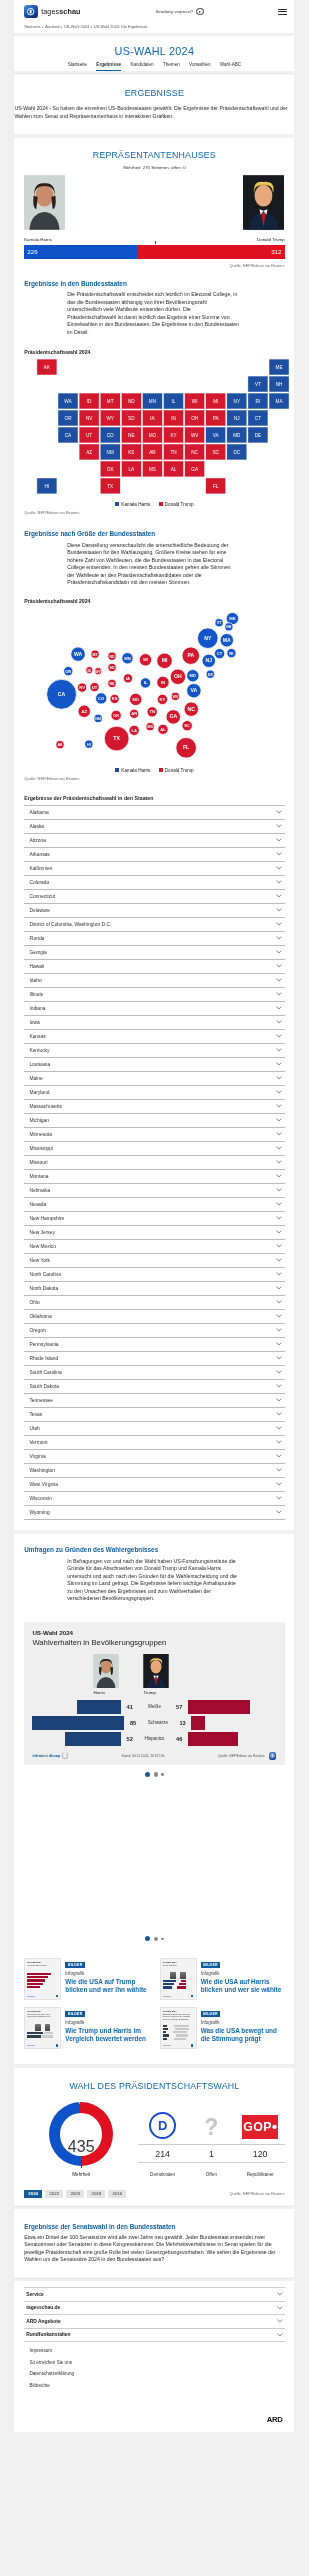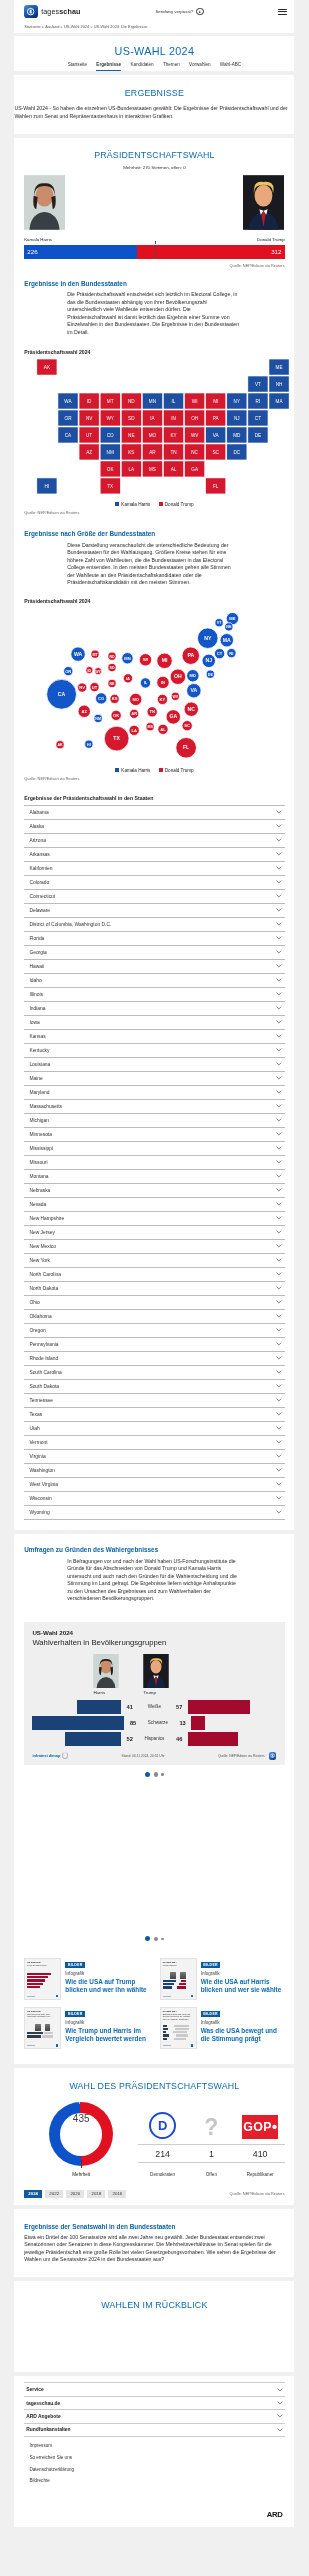--- a/index.html
+++ b/index.html
@@ -103,21 +103,21 @@
   .teaser-txt{padding-top:1px;}
   .badge{display:inline-block;background:#0c5a9e;color:#fff;font-size:3.6px;font-weight:700;padding:1px 2.6px;letter-spacing:0.2px;}
   .kicker{font-size:4.6px;color:#444;margin:2.6px 0 2.1px;}
   .teaser-title{font-size:6.4px;line-height:8px;color:#0e6ab0;font-weight:600;}
 
   
   .house-card{padding:13.4px 9.8px 7.2px;}
   .house-flex{display:flex;margin-top:11.3px;}
   .donut-block{width:114px;display:flex;flex-direction:column;align-items:center;}
   .donut{position:relative;width:64px;height:64px;border-radius:50%;}
-  .donut .hole{position:absolute;inset:10.8px;background:#fff;border-radius:50%;display:flex;align-items:flex-start;justify-content:center;font-size:10px;color:#3c3c3c;}
+  .donut .hole{position:absolute;inset:10.8px;background:#fff;border-radius:50%;display:flex;align-items:flex-end;justify-content:center;font-size:16px;color:#3c3c3c;}
   .donut .marker{position:absolute;left:50%;bottom:-1.5px;height:8.2px;border-left:1px dashed #333;}
   .donut-label{font-size:4.6px;color:#222;margin-top:5.2px;}
   .party-table{flex:1;display:grid;grid-template-columns:1fr 1fr 1fr;align-items:end;}
   .p-logo{display:flex;align-items:flex-end;justify-content:center;height:32px;}
   .d-circ{width:23px;height:23px;border:2.6px solid #1b4bd0;border-radius:50%;display:flex;align-items:center;justify-content:center;font-size:13px;font-weight:800;color:#1b4bd0;}
   .q-mark{font-size:23px;font-weight:800;color:#c6c6c6;line-height:23px;}
   .gop-box{width:36px;height:24px;background:#e31f2b;color:#fff;display:flex;align-items:center;justify-content:center;font-size:12.4px;font-weight:800;letter-spacing:0.3px;}
   .gop-box small{font-size:4.1px;margin-left:0.5px;}
   .p-num{border-top:0.5px solid #ccc;border-bottom:0.5px solid #ccc;text-align:center;font-size:8.8px;color:#2b2b2b;padding:3.6px 0;margin-top:1px;}
   .p-lbl{text-align:center;font-size:4.6px;color:#333;padding-top:3.6px;}
@@ -182,21 +182,21 @@
           <span class="tab">Wahl-ABC</span>
         </div>
     </div>
 
     <div class="card intro-card">
       <h2 class="sec-title">ERGEBNISSE</h2>
       <p class="body-text indent">US-Wahl 2024 - So haben die einzelnen US-Bundesstaaten gewählt: Die Ergebnisse der Präsidentschaftswahl und der Wahlen zum Senat und Repräsentantenhaus in interaktiven Grafiken.</p>
     </div>
 
     <div class="card pres-card">
-      <h2 class="sec-title">PRÄSIDENTSCHAFTSWAHL</h2>
+      <h2 class="sec-title">REPRÄSENTANTENHAUSES</h2>
       <div class="maj-note">Mehrheit: 270 Stimmen, offen: 0</div>
 
       <div class="cand-row">
         <span class="portrait harris">
             <svg width="41" height="59" viewBox="0 0 60 80" style="display:block">
               <rect width="60" height="80" fill="#cdd6d2"></rect>
               <path d="M8,80 Q10,56 30,54 Q50,56 52,80 Z" fill="#3a3f46"></path>
               <ellipse cx="30" cy="30" rx="13" ry="16" fill="#c98d6b"></ellipse>
               <path d="M15,34 Q13,10 30,12 Q47,10 45,34 Q46,16 30,16 Q14,16 15,34 Z" fill="#2a1f1b"></path>
               <path d="M14,30 Q12,48 18,50 L20,32 Z" fill="#2a1f1b"></path>
@@ -996,21 +996,21 @@
               <div class="d-circ">D</div>
             </div>
             <div class="p-logo">
               <div class="q-mark">?</div>
             </div>
             <div class="p-logo">
               <div class="gop-box">GOP<small>⬤</small></div>
             </div>
             <div class="p-num">214</div>
             <div class="p-num">1</div>
-            <div class="p-num">410</div>
+            <div class="p-num">120</div>
             <div class="p-lbl">Demokraten</div>
             <div class="p-lbl">Offen</div>
             <div class="p-lbl">Republikaner</div>
           </div>
       </div>
       <div class="years-row">
         <span id="year-chips" style="display:flex;">
             <span class="chip active">2024</span>
             <span class="chip">2022</span>
             <span class="chip">2020</span>
@@ -1020,23 +1020,20 @@
         <span class="source">Quelle: NEP/Edison via Reuters</span>
       </div>
     </div>
 
 
     <div class="card info-card">
       <h3 class="sub-head indent">Ergebnisse der Senatswahl in den Bundesstaaten</h3>
       <p class="body-text indent" style="margin:0;">Etwa ein Drittel der 100 Senatssitze wird alle zwei Jahre neu gewählt. Jeder Bundesstaat entsendet zwei Senatorinnen oder Senatoren in diese Kongresskammer. Die Mehrheitsverhältnisse im Senat spielen für die jeweilige Präsidentschaft eine große Rolle bei vielen Gesetzgebungsvorhaben. Wie sehen die Ergebnisse der Wahlen um die Senatssitze 2024 in den Bundesstaaten aus?</p>
     </div>
 
-    <div class="card rueck-card">
-      <h2 class="sec-title">WAHLEN IM RÜCKBLICK</h2>
-    </div>
 
     <div class="card footer-card" style="margin-bottom:0;">
       <div class="f-acc" id="footer-acc">
           <div class="f-acc-row">
             <span>Service</span>
             <span><svg viewBox="0 0 12 7" width="5.7" height="3.6">
                 <polyline points="1,1 6,6 11,1" fill="none" stroke="#555" stroke-width="1.6"></polyline>
               </svg></span>
           </div>
           <div class="f-acc-row">

